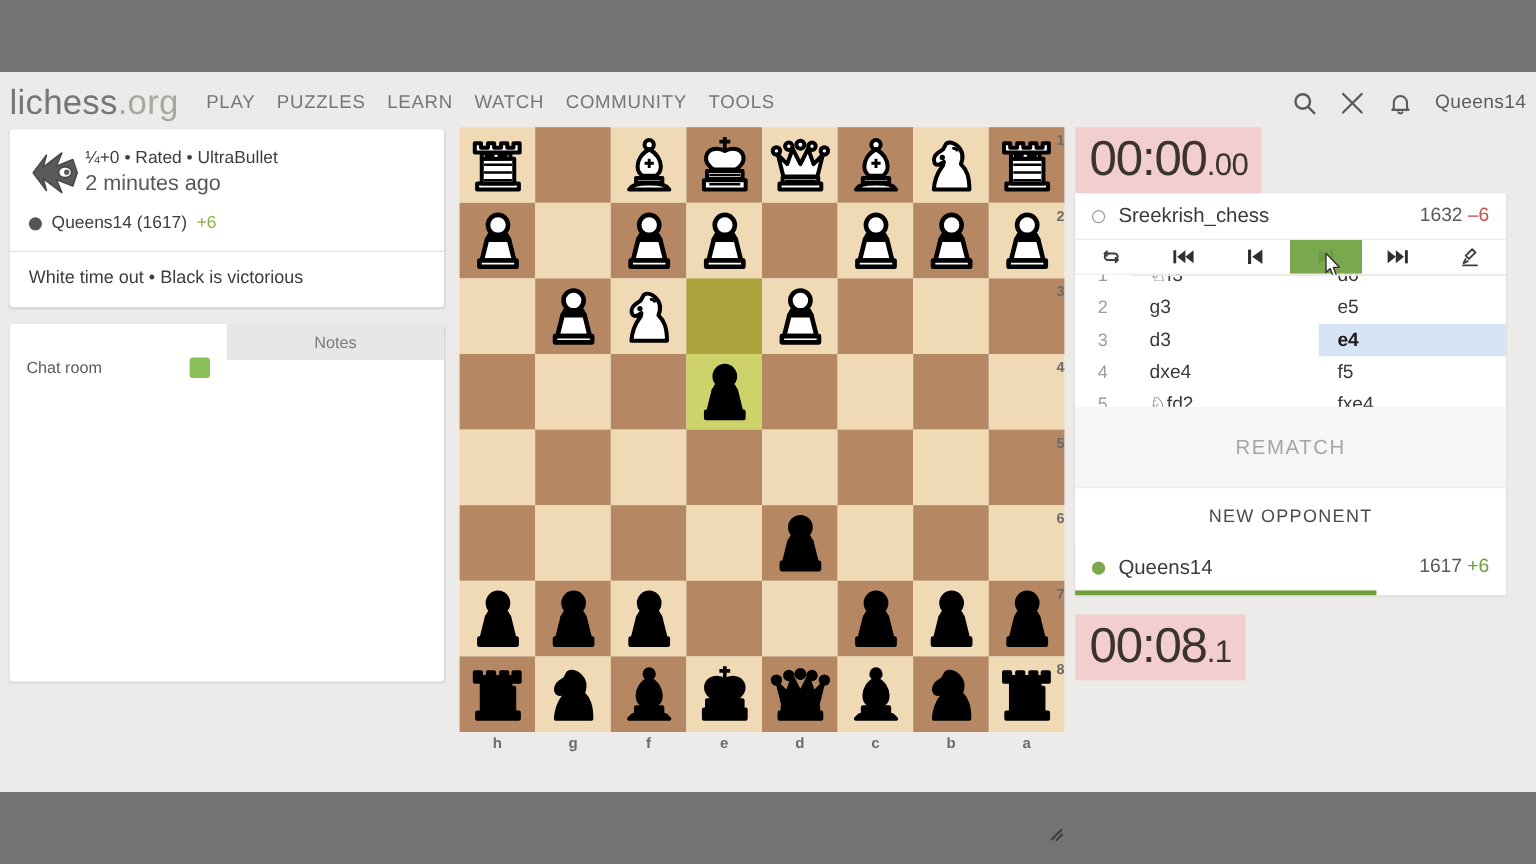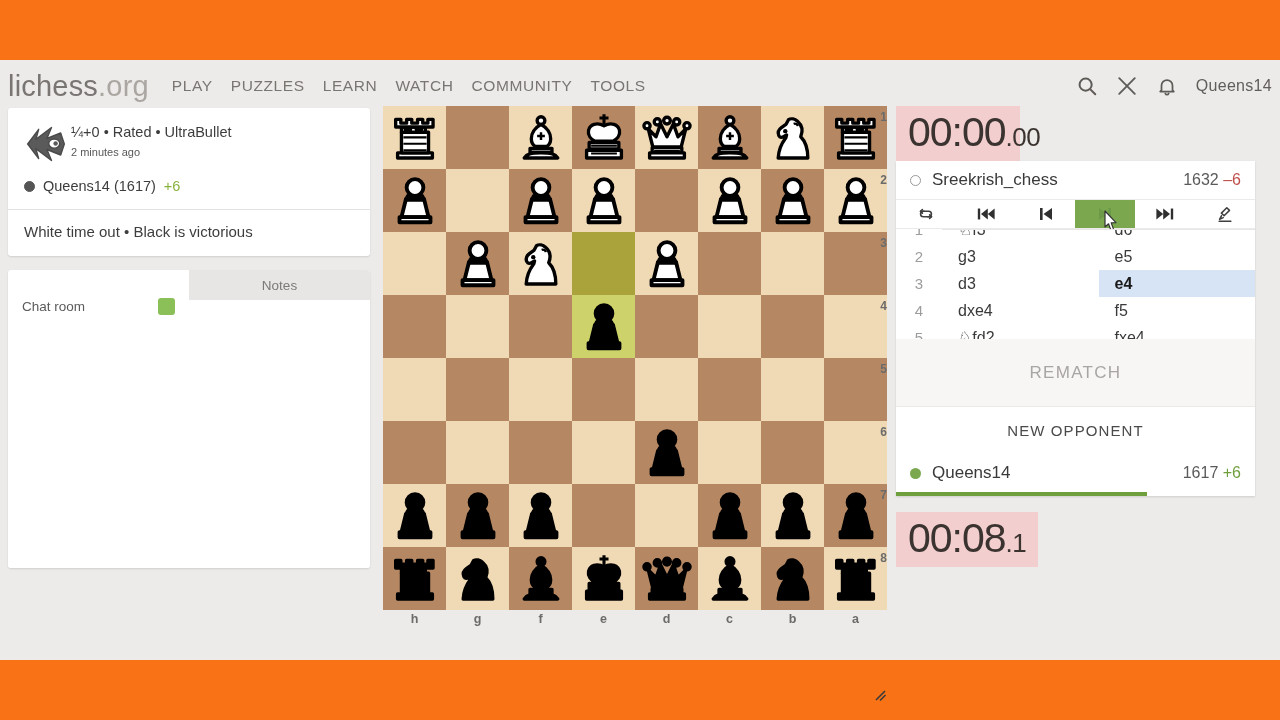--- a/index.html
+++ b/index.html
@@ -5,21 +5,21 @@
   * { box-sizing: border-box; margin: 0; padding: 0; }
   html, body {
     width: 1280px; height: 720px;
     background: #000;
     font-family: "Liberation Sans", sans-serif;
     overflow: hidden;
   }
   #screen {
     position: absolute; left: 0; top: 0;
     width: 1280px; height: 720px;
-    background: #f97316;
+    background: #737373;
   }
   
   #page {
     position: absolute; left: 0; top: 60px;
     width: 1280px; height: 600px;
     background: #edebe9;
     color: #4d4d4d;
   }
 
   
@@ -48,21 +48,21 @@
   #leftcol { position: absolute; left: 8px; top: 48px; width: 362px; }
   .card {
     background: #fff; border-radius: 3px;
     box-shadow: 0 1px 2px rgba(0,0,0,.12);
   }
   #gamebox { padding: 14px 16px 10px 16px; }
   .gb-head { display: flex; align-items: flex-start; gap: 3px; }
   .gb-icon { width: 44px; height: 44px; flex: 0 0 44px; display:flex; align-items:center; justify-content:center; }
   .gb-meta { padding-top: 1px; }
   .gb-line1 { font-size: 14.5px; color: #3d3d3d; line-height: 19px; }
-  .gb-line2 { font-size: 11px; color: #585858; line-height: 20px; }
+  .gb-line2 { font-size: 18px; color: #585858; line-height: 20px; }
   .players { margin-top: 10px; }
   .prow { display: flex; align-items: center; gap: 8px; line-height: 21px; font-size: 14.5px; }
   .pdot { width: 11px; height: 11px; border-radius: 50%; border: 1.6px solid #555; flex: 0 0 11px; }
   .pdot.black { background: #555; }
   .pname { color: #3d3d3d; }
   .delta-neg { color: #c0504d; }
   .delta-pos { color: #89b33e; }
   .gb-sep { height: 1px; background: #e3e1df; margin: 12px -16px 0 -16px; }
   .gb-status { text-align: left; font-size: 15px; color: #3d3d3d; padding: 13px 0 6px 0; }
 
@@ -108,21 +108,21 @@
 
   
   #rightcol { position: absolute; left: 896px; top: 46px; width: 377px; }
   .clock {
     background: #f2cece; color: #3a3330;
     font-size: 41px; letter-spacing: -1px; line-height: 1;
     padding: 6px 14px 8px 12px; display: inline-block;
     font-family: "Liberation Sans", sans-serif;
   }
   .clock .tenths { font-size: 26px; letter-spacing: -.5px; }
-  #clock-top { width: 124px; }
+  #clock-top { width: 155px; }
   #rtable {
     background: #fff; width: 359px;
     box-shadow: 0 1px 2px rgba(0,0,0,.12);
   }
   .playerbar {
     display: flex; align-items: center; height: 38px; padding: 0 14px;
     font-size: 17px; color: #3a3a3a;
   }
   .pb-dot { width: 11px; height: 11px; border-radius: 50%; flex: 0 0 11px; margin-right: 11px; }
   .pb-dot.hollow { border: 1.6px solid #9a9a9a; }

